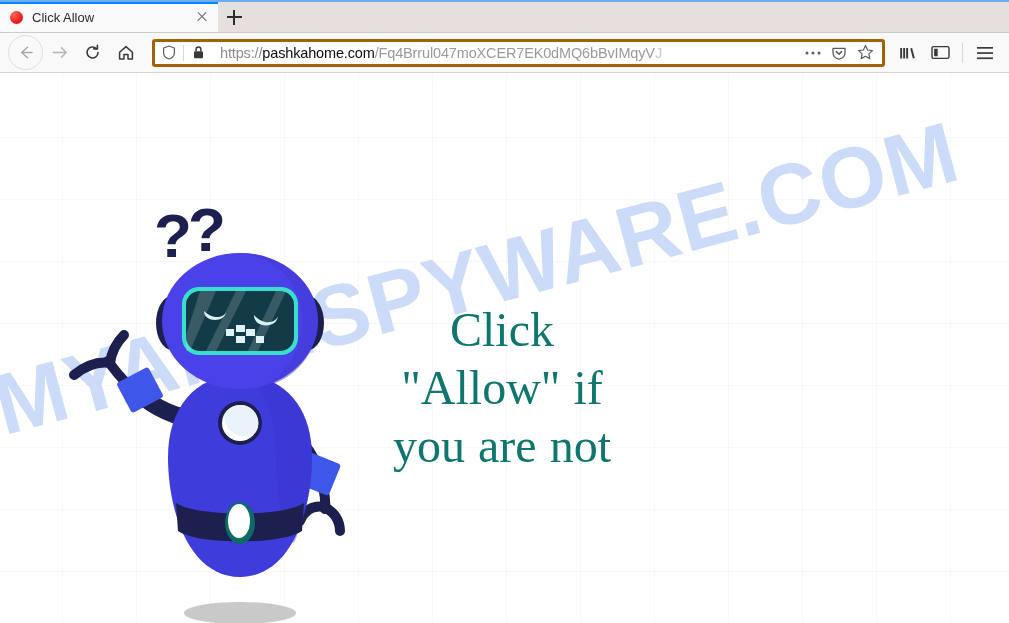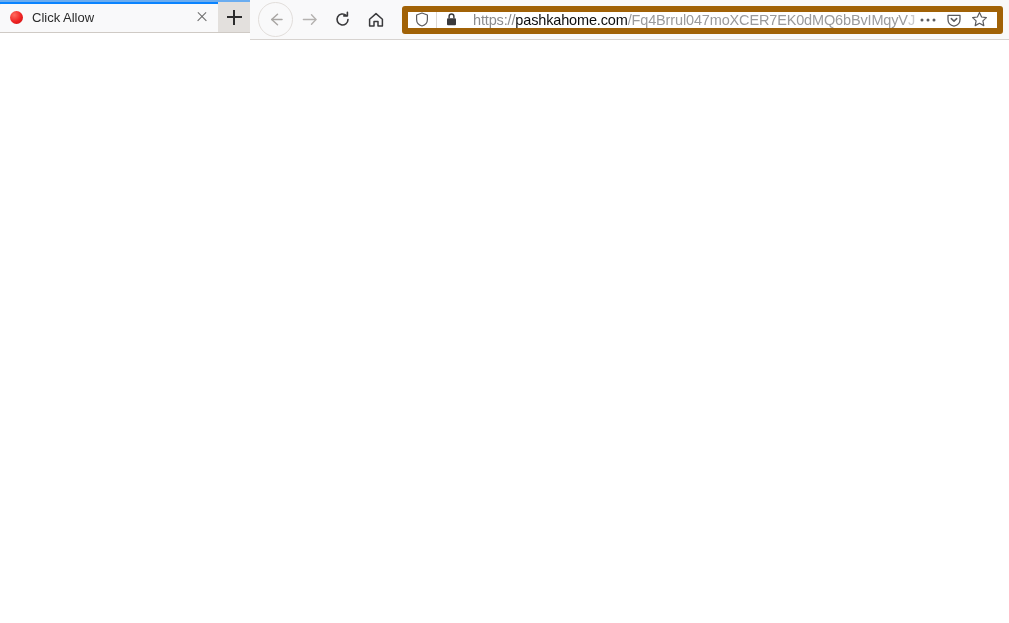--- a/index.html
+++ b/index.html
@@ -2,21 +2,21 @@
 <html><head>
 <meta charset="utf-8">
 <style>
   html,body{margin:0;padding:0;}
   body{
     width:1009px;height:623px;overflow:hidden;
     background:#ffffff;
     font-family:"Liberation Sans", sans-serif;
     -webkit-font-smoothing:antialiased;
   }
-  .browser{width:1009px;height:623px;position:relative;display:flex;flex-direction:row;background:#fff;}
+  .browser{width:1009px;height:623px;position:relative;display:flex;flex-direction:column;background:#fff;}
 
   
   .tabstrip{
     height:32px;background:#e3e0dd;display:flex;align-items:flex-end;
     position:relative;flex:0 0 32px;
     border-bottom:1px solid #cfcac5;
   }
   .tabstrip:before{content:"";position:absolute;left:0;top:0;right:0;height:2px;background:#0a84ff;opacity:.55;}
   .tab{
     height:30px;width:218px;background:#f9f9fa;border-top-left-radius:4px;border-top-right-radius:4px;
@@ -53,21 +53,21 @@
     height:40px;flex:0 0 40px;background:#f9f9fa;display:flex;align-items:center;
     padding:0 8px;box-sizing:border-box;border-bottom:1px solid #d7d3d0;
   }
   .navbtn{
     width:33px;height:33px;display:flex;align-items:center;justify-content:center;
     flex:0 0 33px;position:relative;
   }
   .navbtn.ring{border:1px solid #e2dedb;border-radius:50%;}
   .navbtn svg{display:block;}
   .urlwrap{
-    flex:1;height:28px;margin:0 6px 0 10px;background:#fff;border:6px solid #a16207;border-radius:3px;
+    flex:1;height:28px;margin:0 6px 0 10px;background:#fff;border:3px solid #a16207;border-radius:3px;
     display:flex;align-items:center;padding:0 4px 0 0;box-sizing:border-box;min-width:0;
   }
   .uicon{width:28px;height:26px;display:flex;align-items:center;justify-content:center;flex:0 0 28px;}
   .udiv{width:1px;height:16px;background:#dcd8d5;flex:0 0 1px;}
   .urltext{
     flex:1;min-width:0;white-space:nowrap;overflow:hidden;
     font-size:14.5px;color:#0c0c0d;padding-left:8px;
     font-family:"Liberation Sans", sans-serif;letter-spacing:-.15px;
   }
   .urltext .scheme{color:#8b8b8d;}

